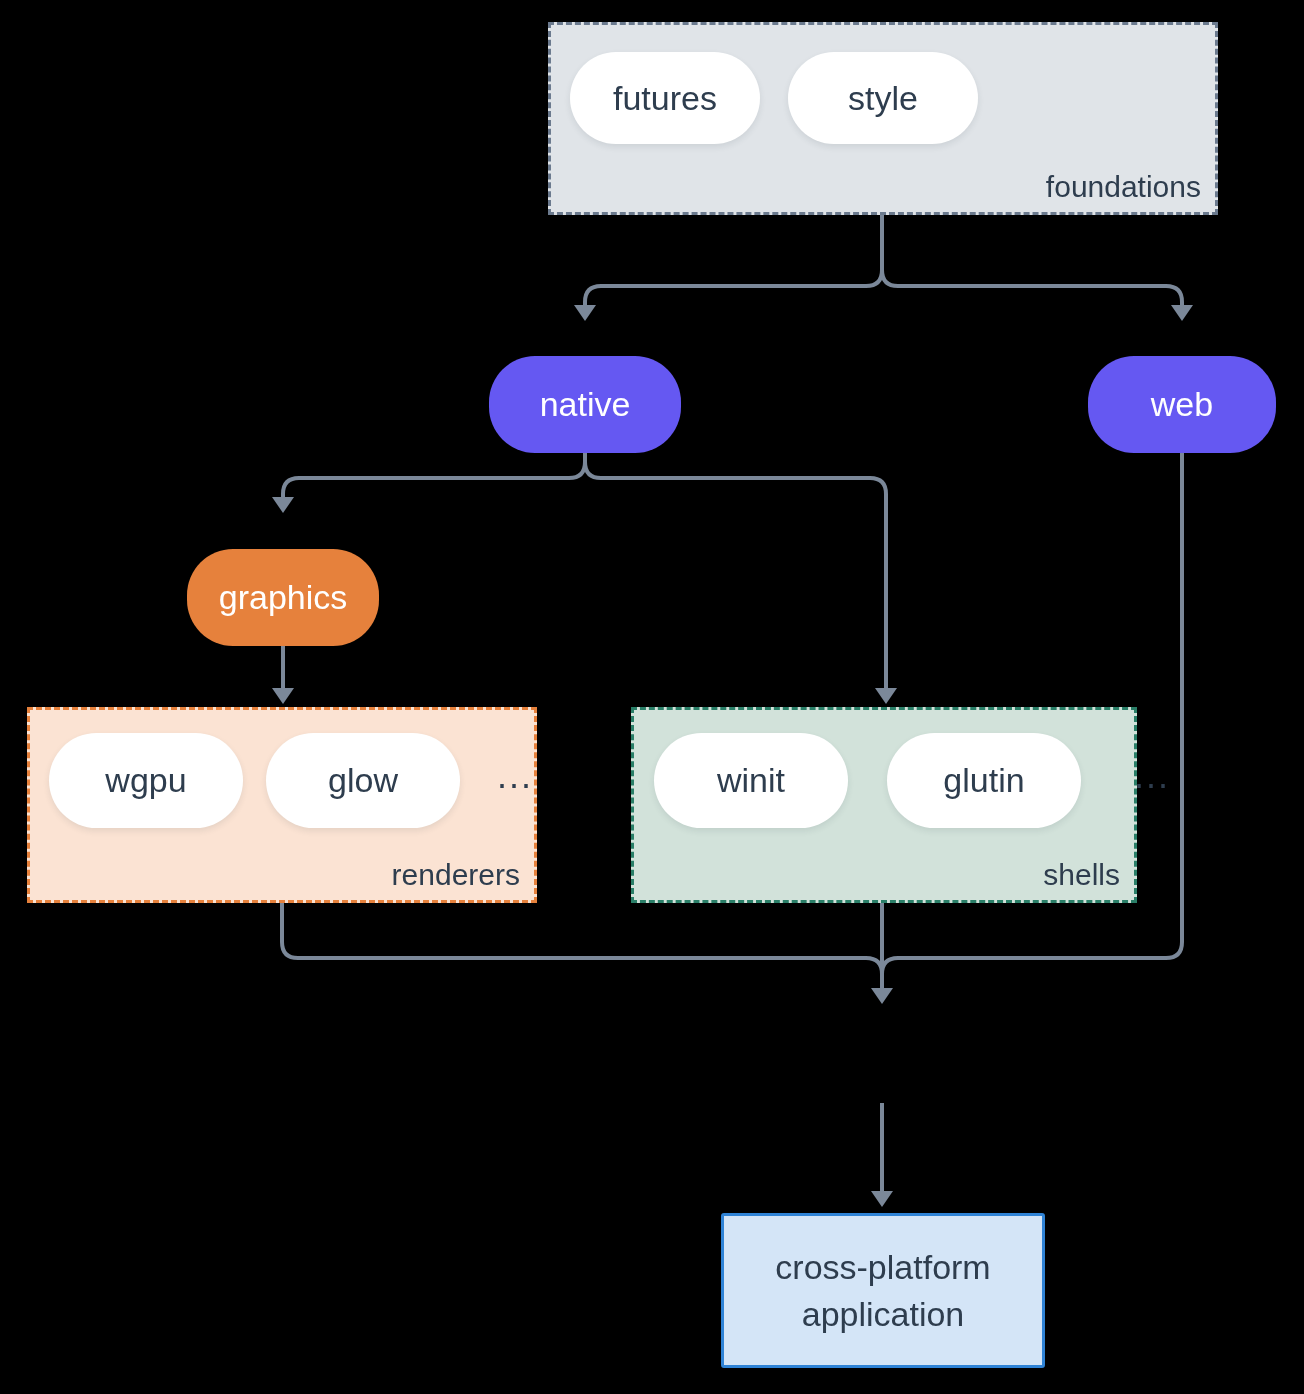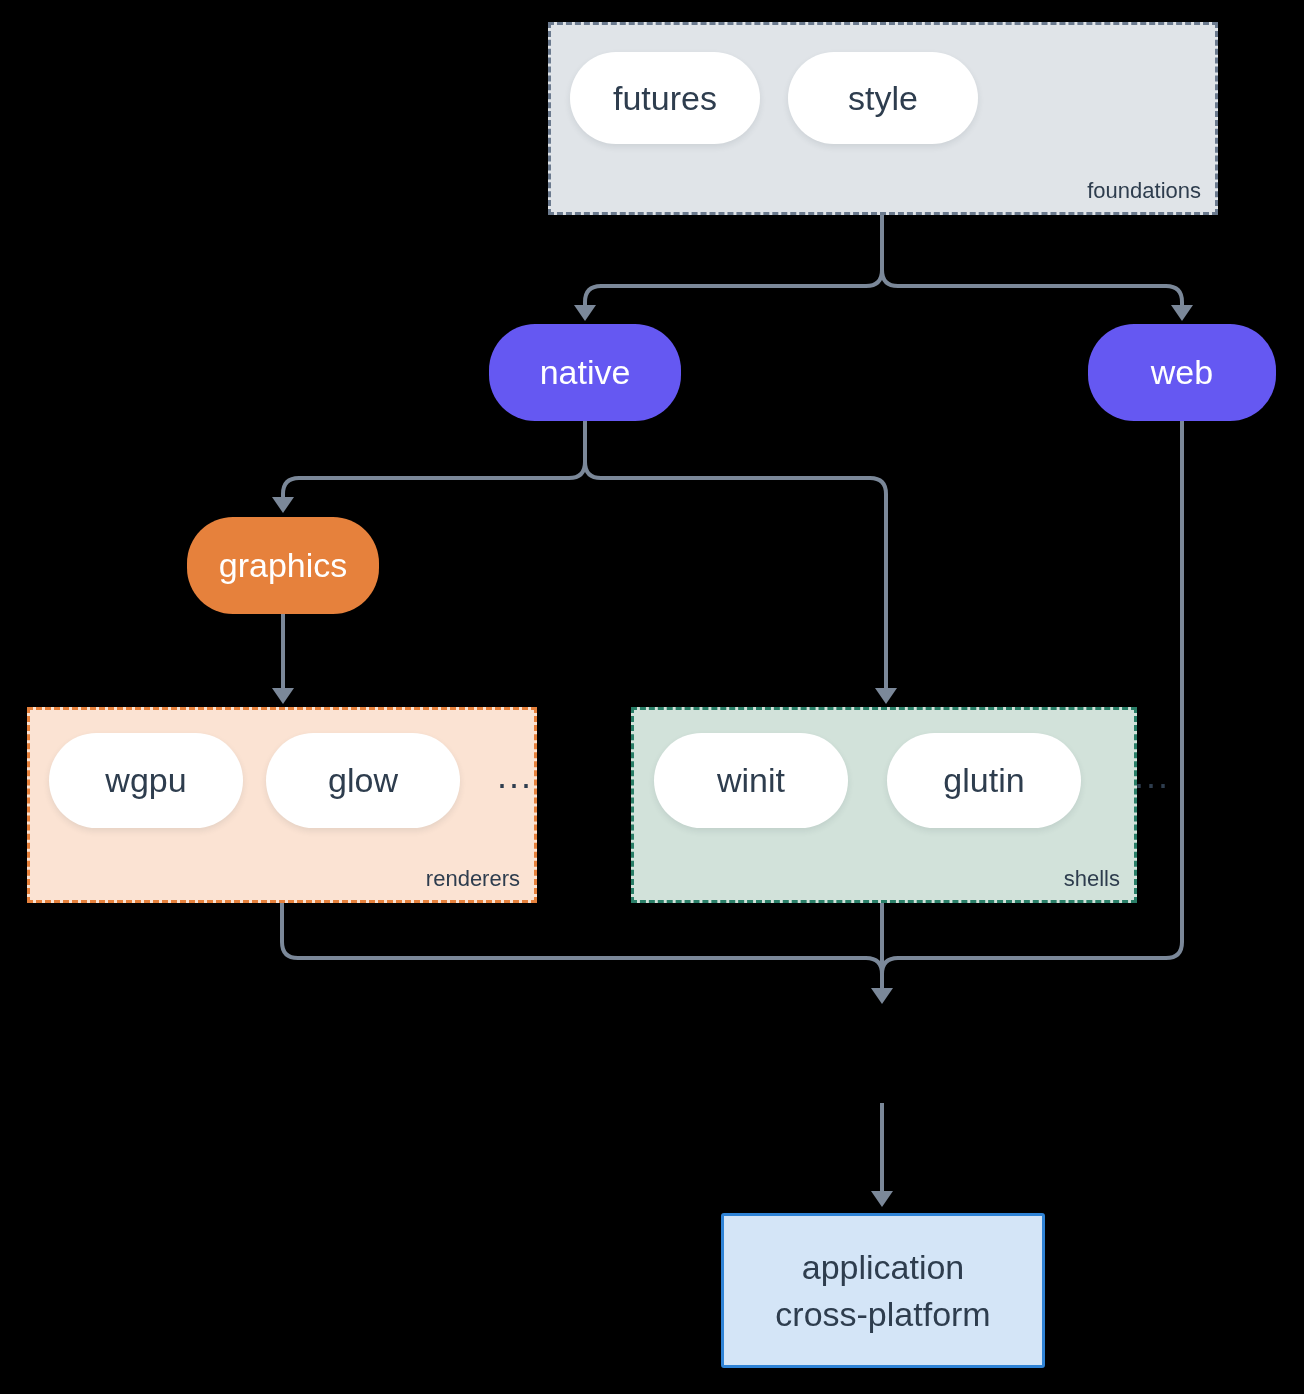--- a/index.html
+++ b/index.html
@@ -76,30 +76,31 @@
     font-size: 36px;
     letter-spacing: 2px;
     margin-left: 14px;
     padding-bottom: 10px;
   }
   .group-label {
     position: absolute;
     right: 14px;
     bottom: 8px;
     color: var(--text-dark, #2e3d4e);
-    font-size: 22px;
+    font-size: 30px;
   }
   .node {
     position: absolute;
     display: flex;
     align-items: center;
     justify-content: center;
     color: var(--node-text, #ffffff);
     font-size: 34px;
     border-radius: 46px;
+    margin-top: 32px;
   }
   .node-native   { left: 489px;  top: 324px;  width: 192px; height: 97px; background: var(--purple, #6558f2); }
   .node-web      { left: 1088px; top: 324px;  width: 188px; height: 97px; background: var(--purple, #6558f2); }
   .node-graphics { left: 187px;  top: 517px;  width: 192px; height: 97px; background: var(--orange, #e6813c); }
   .node-iced     { left: 787px;  top: 1007px; width: 190px; height: 96px; background: var(--blue, #2e88d8); }
   .app-box {
     position: absolute;
     left: 721px; top: 1213px;
     width: 324px; height: 155px;
     box-sizing: border-box;
@@ -173,17 +174,17 @@
     <div class="pill-row">
       <div class="pill">winit</div>
       <div class="pill">glutin</div>
       <div class="ellipsis">...</div>
     </div>
     <div class="group-label">shells</div>
   </div>
 
 
   <div class="app-box">
+    <div>cross-platform</div>
     <div>application</div>
-    <div>cross-platform</div>
   </div>
 
 </div>
 
 </body></html>

